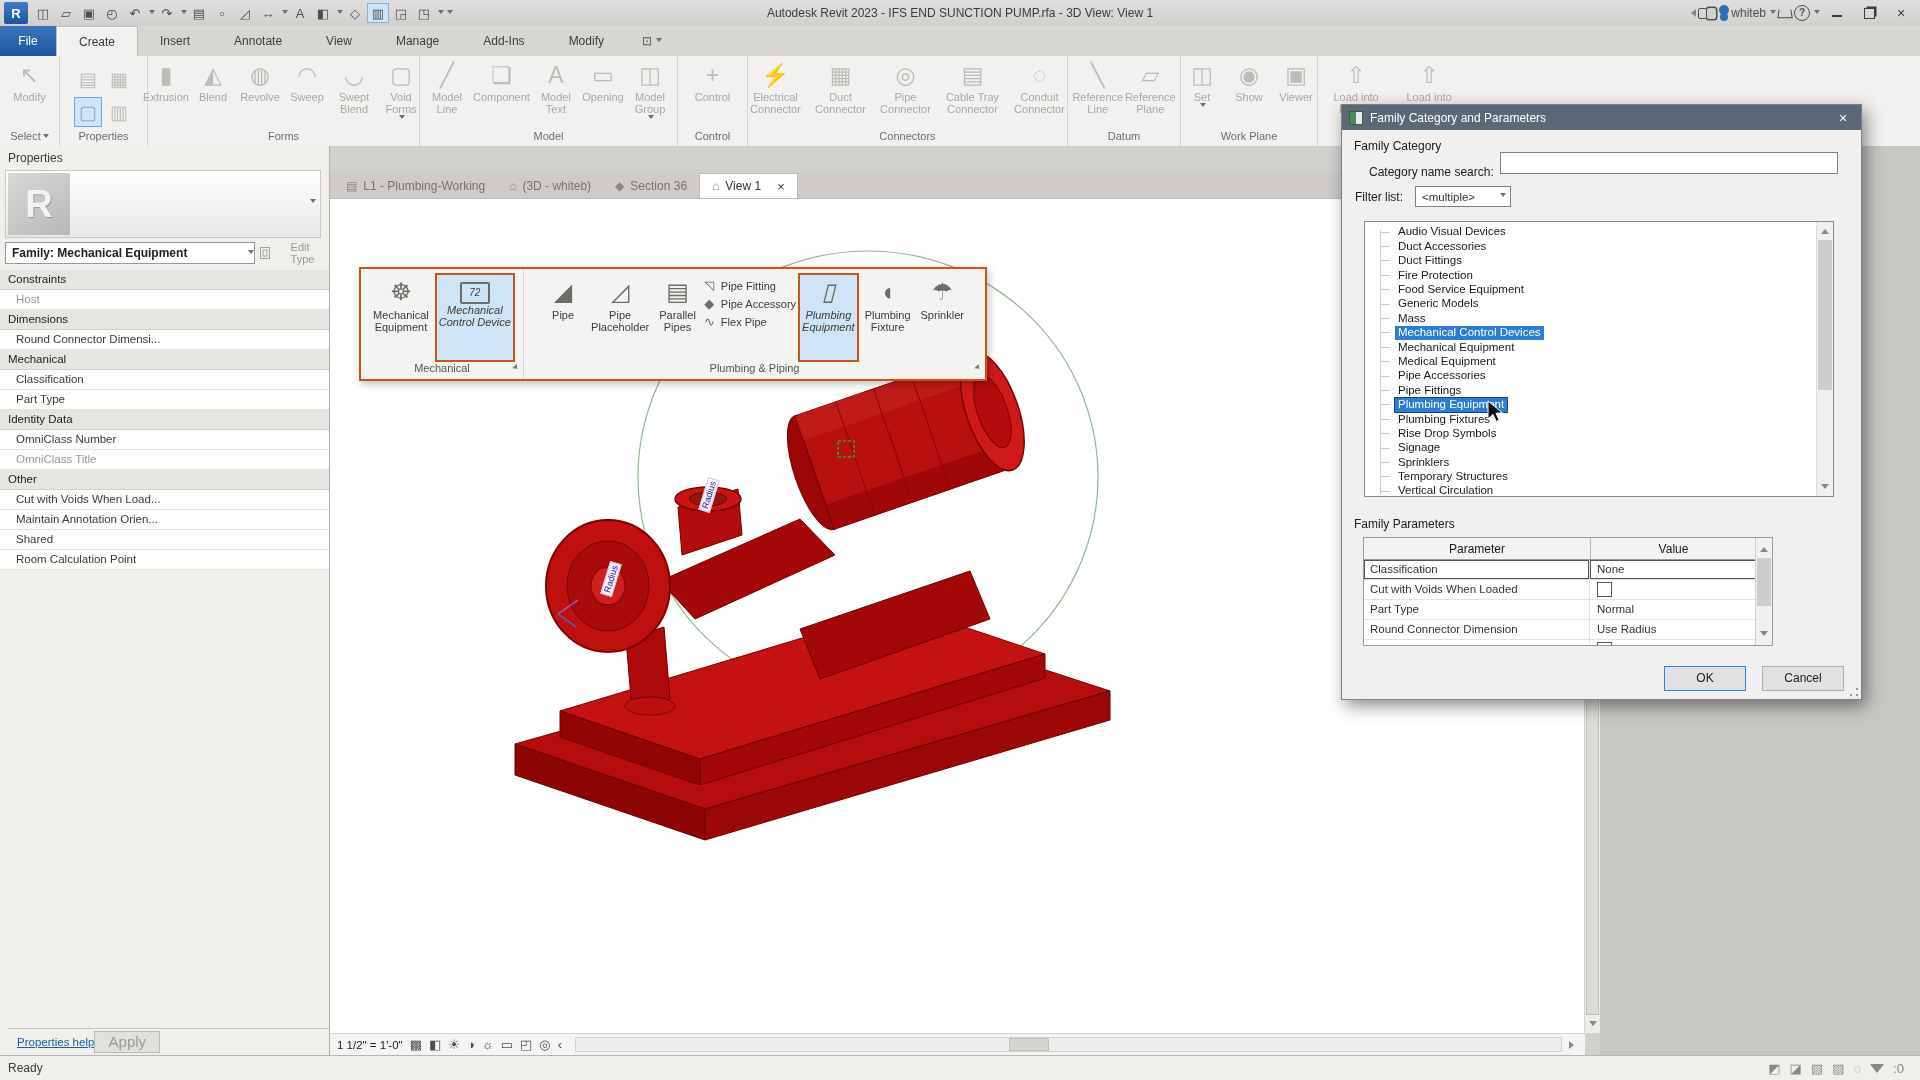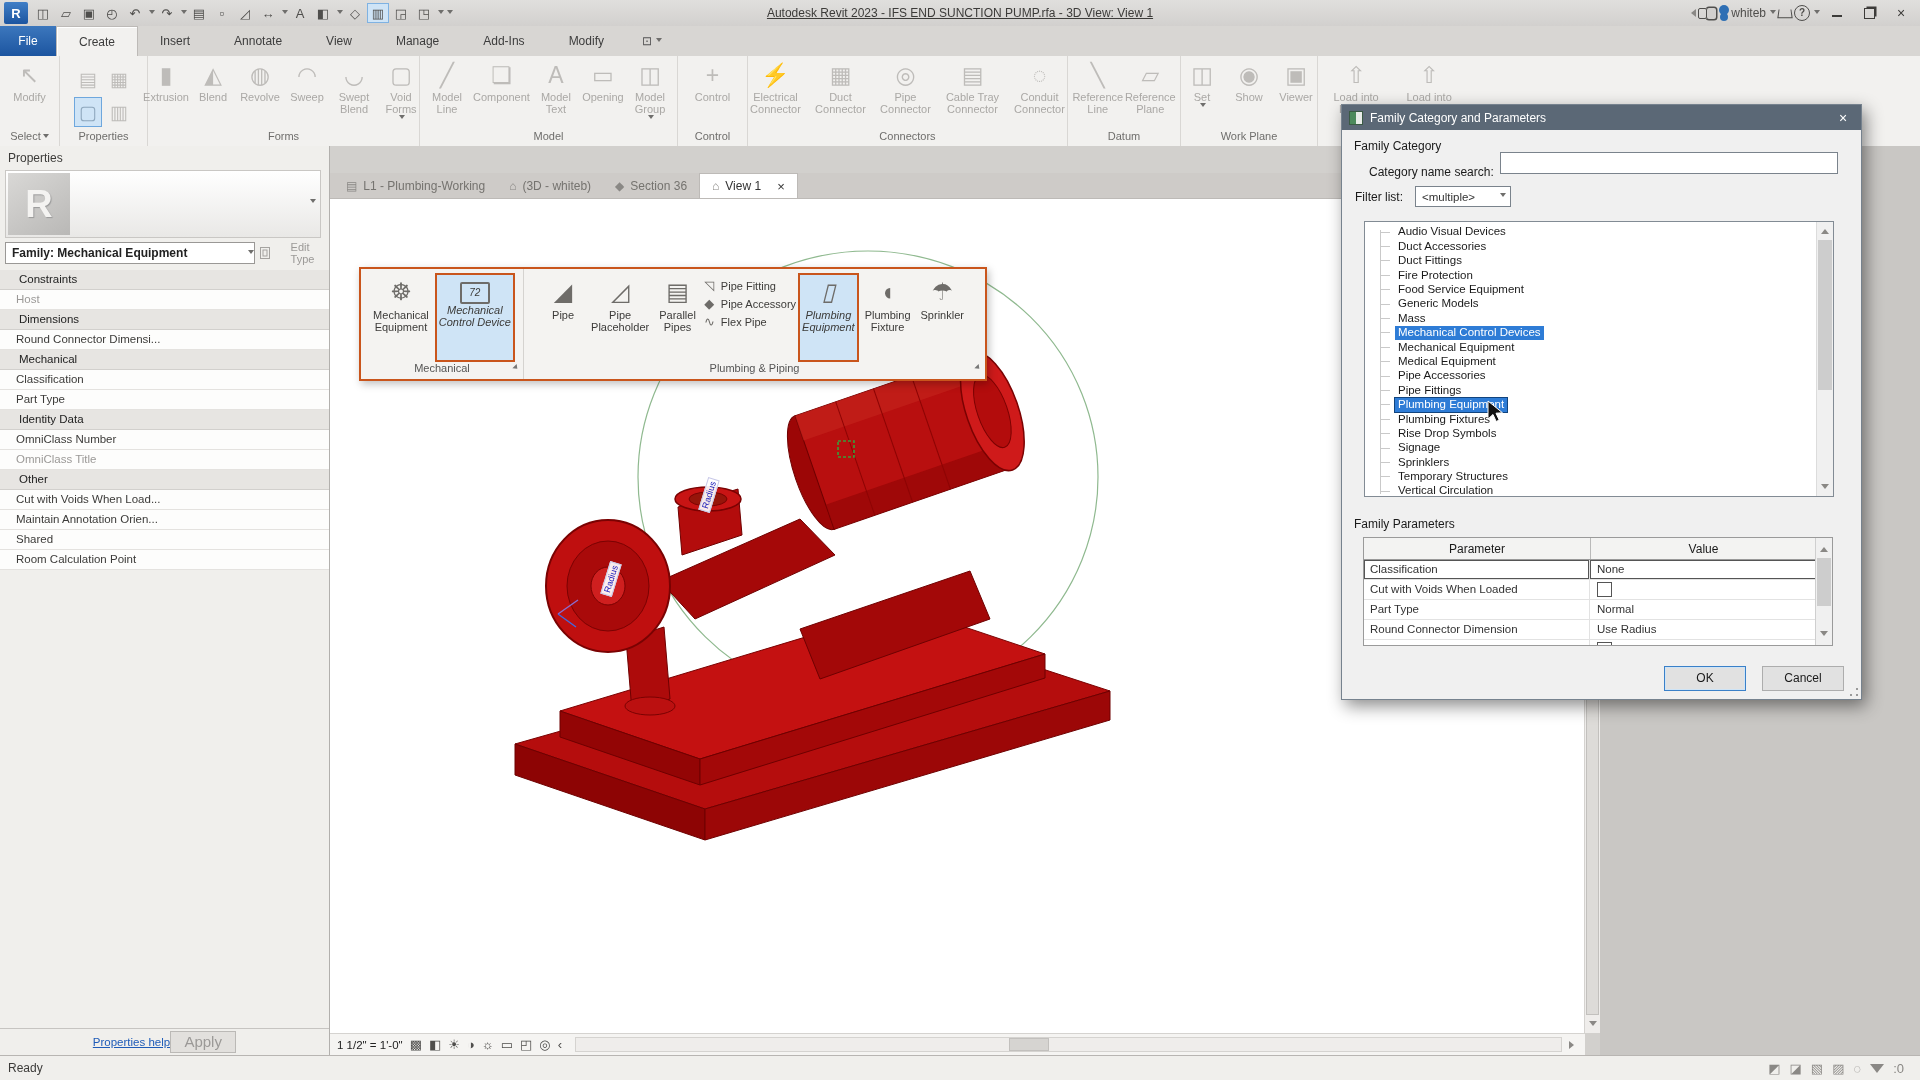--- a/index.html
+++ b/index.html
@@ -5,21 +5,21 @@
   html,body{margin:0;padding:0;background:#6b6b6b;}
   #root{position:relative;width:1920px;height:1080px;overflow:hidden;background:#c9c7c4;
         font-family:"Liberation Sans",sans-serif;font-size:12px;color:#333;-webkit-font-smoothing:antialiased;}
   .caret{display:inline-block;width:0;height:0;border:3px solid transparent;border-top:4px solid #6f6e6c;margin-left:2px;vertical-align:middle;}
   
   #titlebar{position:absolute;left:0;top:0;right:0;height:26px;background:linear-gradient(#e0dfdd,#d2d0ce);display:flex;align-items:center;border-bottom:1px solid #bdbab7;}
   .qat{display:flex;align-items:center;padding-left:4px;gap:1px;}
   .qicon{width:22px;height:20px;display:flex;align-items:center;justify-content:center;font-size:13px;color:#4f4e4c;}
   .qicon.logo{width:24px;height:22px;background:linear-gradient(#3f7ec6,#1c55a0);color:#fff;font-weight:bold;border-radius:2px;margin-right:3px;}
   .qicon.hl{background:#cfe4f6;border:1px solid #7fb2e2;box-sizing:border-box;}
-  #title-text{position:absolute;left:50%;transform:translateX(-50%);top:0;height:26px;line-height:26px;color:#3c3b39;white-space:nowrap;text-decoration:underline;}
+  #title-text{position:absolute;left:50%;transform:translateX(-50%);top:0;height:26px;line-height:26px;color:#3c3b39;white-space:nowrap;}
   #tb-right{margin-left:auto;display:flex;align-items:center;gap:2px;padding-right:4px;color:#4f4e4c;}
   .winbtn{width:30px;height:22px;display:flex;align-items:center;justify-content:center;font-size:14px;color:#3c3b39;}
   .min-glyph{display:inline-block;width:10px;border-bottom:2px solid #3c3b39;height:6px;}
   .restore-glyph{display:inline-block;width:9px;height:9px;border:1px solid #3c3b39;box-shadow:2px -2px 0 -0.5px #3c3b39;}
   .person-glyph{display:inline-block;width:10px;height:10px;border-radius:50%;background:#2e6fb4;box-shadow:0 7px 0 -1px #2e6fb4;margin-top:-6px;}
   .binocular{display:inline-block;width:7px;height:9px;border:1.5px solid #4f4e4c;border-radius:2px;box-shadow:9px 0 0 -1.5px #f0f0f000, 9px 0 0 0 #d2d0ce, 9px 0 0 1.5px #4f4e4c;margin-right:10px;}
   .cart-glyph{display:inline-block;width:12px;height:8px;border:1.5px solid #4f4e4c;border-top:none;transform:perspective(10px) rotateX(12deg);}
   .help-glyph{display:inline-block;width:14px;height:14px;border:1.5px solid #4f4e4c;border-radius:50%;text-align:center;line-height:14px;font-size:10px;font-weight:bold;}
   
   #tabrow{position:absolute;left:0;top:26px;right:0;height:30px;background:#d8d6d3;display:flex;align-items:flex-end;}
@@ -42,28 +42,28 @@
   #props{position:absolute;left:0;top:146px;width:330px;bottom:25px;background:#f0efec;border-right:1px solid #b2b0ad;box-sizing:border-box;}
   #props-title{position:absolute;left:8px;top:5px;color:#3c3b39;}
   #preview{position:absolute;left:5px;top:24px;right:8px;height:66px;background:linear-gradient(#ffffff,#e9e8e6);border:1px solid #c9c7c4;}
   #preview .thumb{position:absolute;left:2px;top:2px;width:62px;height:62px;background:linear-gradient(145deg,#d9d8d6,#b9b8b6);display:flex;align-items:center;justify-content:center;font-size:38px;font-weight:bold;color:#f4f3f1;text-shadow:1px 1px 1px #999;}
   #preview .pcaret{position:absolute;right:4px;top:28px;}
   #typesel{position:absolute;left:5px;top:96px;width:250px;height:22px;background:#fff;border:1px solid #9a9896;box-sizing:border-box;display:flex;align-items:center;padding-left:6px;}
   #typesel .tstext{flex:1;overflow:hidden;white-space:nowrap;font-weight:bold;color:#222;}
   #edittype{position:absolute;left:260px;top:96px;right:4px;height:22px;display:flex;align-items:center;gap:21px;color:#9b9997;font-size:11px;}
   .et-icon{display:inline-block;width:10px;height:10px;border:1px solid #a5a3a0;box-shadow:inset 0 0 0 1.5px #f0efec, inset 0 0 0 2.5px #a5a3a0;}
   #pgridrows{position:absolute;left:0;top:124px;right:0;}
-  .psec{height:19px;line-height:19px;background:#e7e5e2;border-bottom:1px solid #d2d0cd;padding-left:19px;color:#222;font-size:11.5px;}
+  .psec{height:19px;line-height:19px;background:#e7e5e2;border-bottom:1px solid #d2d0cd;padding-left:8px;color:#222;font-size:11.5px;}
   .prow{display:flex;height:19px;line-height:19px;font-size:11.5px;border-bottom:1px solid #e4e2df;background:#fdfdfc;}
   .plab{width:160px;padding-left:16px;overflow:hidden;white-space:nowrap;text-overflow:ellipsis;color:#3c3b39;}
   .plab.gray,.pval.gray{color:#9b9997;}
   .pval{flex:1;border-left:1px solid #dfddda;padding-left:6px;overflow:hidden;white-space:nowrap;color:#3c3b39;position:relative;margin-top:29px;}
   .pval .editbox{position:absolute;inset:1px 14px 1px 0;border:1px solid #777;background:#fff;line-height:15px;padding-left:5px;}
   .cb{display:inline-block;width:12px;height:12px;border:1px solid #707070;background:#fff;margin-top:3px;}
-  #props-bottom{position:absolute;left:0;right:0;bottom:0;height:27px;border-top:1px solid #c6c4c1;display:flex;align-items:center;justify-content:center;padding:0 9px;box-sizing:border-box;}
+  #props-bottom{position:absolute;left:8px;right:0;bottom:0;height:27px;border-top:1px solid #c6c4c1;display:flex;align-items:center;justify-content:flex-start;padding:0 9px;box-sizing:border-box;}
   #props-help{color:#1e5bb8;text-decoration:underline;font-size:11.5px;}
   #apply-btn{width:64px;height:20px;background:#e2e0dd;border:1px solid #bbb9b6;color:#9b9997;text-align:center;line-height:19px;font-size:15px;}
   
   #canvas-wrap{position:absolute;left:330px;top:146px;width:1270px;bottom:25px;background:#d2d0cd;}
   #viewtabs{position:absolute;left:0;top:27px;right:0;height:26px;background:#cecbc8;display:flex;align-items:flex-end;padding-left:4px;border-bottom:1px solid #bdbab7;box-sizing:border-box;}
   .vtab{display:flex;align-items:center;gap:6px;padding:0 12px;height:25px;color:#75736f;font-size:12px;}
   .vtab .vico{font-size:12px;color:#8a8885;}
   .vtab.active{background:#fff;color:#333;border:1px solid #bdbab7;border-bottom:none;box-sizing:border-box;}
   .vtab .vclose{margin-left:10px;color:#333;font-size:13px;}
   #canvas{position:absolute;left:0;top:53px;right:15px;bottom:22px;background:#fff;overflow:hidden;}
@@ -106,21 +106,21 @@
   #dfilter .caret{margin-left:auto;margin-right:4px;}
   #clist{position:absolute;left:22px;top:116px;width:470px;height:276px;background:#fff;border:1px solid #828b94;box-sizing:border-box;padding-top:3px;overflow:hidden;}
   #clist .vline{position:absolute;left:15px;top:8px;height:264px;border-left:1px solid #c9c9c9;}
   .citem{height:14.4px;display:flex;align-items:center;font-size:11.5px;color:#1a1a1a;position:relative;z-index:1;}
   .twig{width:9px;border-top:1px solid #c9c9c9;margin-left:16px;margin-right:5px;}
   .clabel{padding:0 3px;line-height:13.5px;white-space:nowrap;}
   .citem.sel .clabel{background:#2e7cd6;color:#fff;}
   .citem.focus .clabel{background:#2e7cd6;color:#fff;outline:1px solid #11447e;}
   #clscroll{position:absolute;right:0;top:0;bottom:0;width:16px;background:#f0f0f0;border-left:1px solid #dcdcdc;}
   #clthumb{position:absolute;left:1px;right:1px;top:18px;height:150px;background:#cdcdcd;}
-  #ftable{position:absolute;left:21px;top:432px;width:470px;height:109px;border:1px solid #9a9a9a;background:#fff;box-sizing:border-box;overflow:hidden;}
+  #ftable{position:absolute;left:21px;top:432px;width:410px;height:109px;border:1px solid #9a9a9a;background:#fff;box-sizing:border-box;overflow:hidden;}
   .fhead{display:flex;height:21px;background:#f3f3f2;border-bottom:1px solid #9a9a9a;font-size:12px;color:#1a1a1a;}
   .fhp{width:226px;border-right:1px solid #b9b9b9;display:flex;align-items:center;justify-content:center;}
   .fhv{flex:1;display:flex;align-items:center;justify-content:center;margin-right:16px;}
   .frow{display:flex;height:19px;line-height:18px;font-size:11.5px;border-bottom:1px solid #e2e2e2;}
   .fp{width:226px;padding-left:6px;border-right:1px solid #e2e2e2;box-sizing:border-box;overflow:hidden;white-space:nowrap;}
   .fv{flex:1;padding-left:7px;margin-right:16px;overflow:hidden;white-space:nowrap;}
   .frow.sel .fp{box-shadow:inset 0 0 0 1px #555;}
   .frow.sel .fv{box-shadow:inset 0 0 0 1px #555;}
   .cb2{display:inline-block;width:13px;height:13px;border:1px solid #555;background:#fff;margin-top:2px;}
   #tscroll{position:absolute;right:0;top:0;bottom:0;width:16px;background:#f0f0f0;border-left:1px solid #cfcfcf;}

